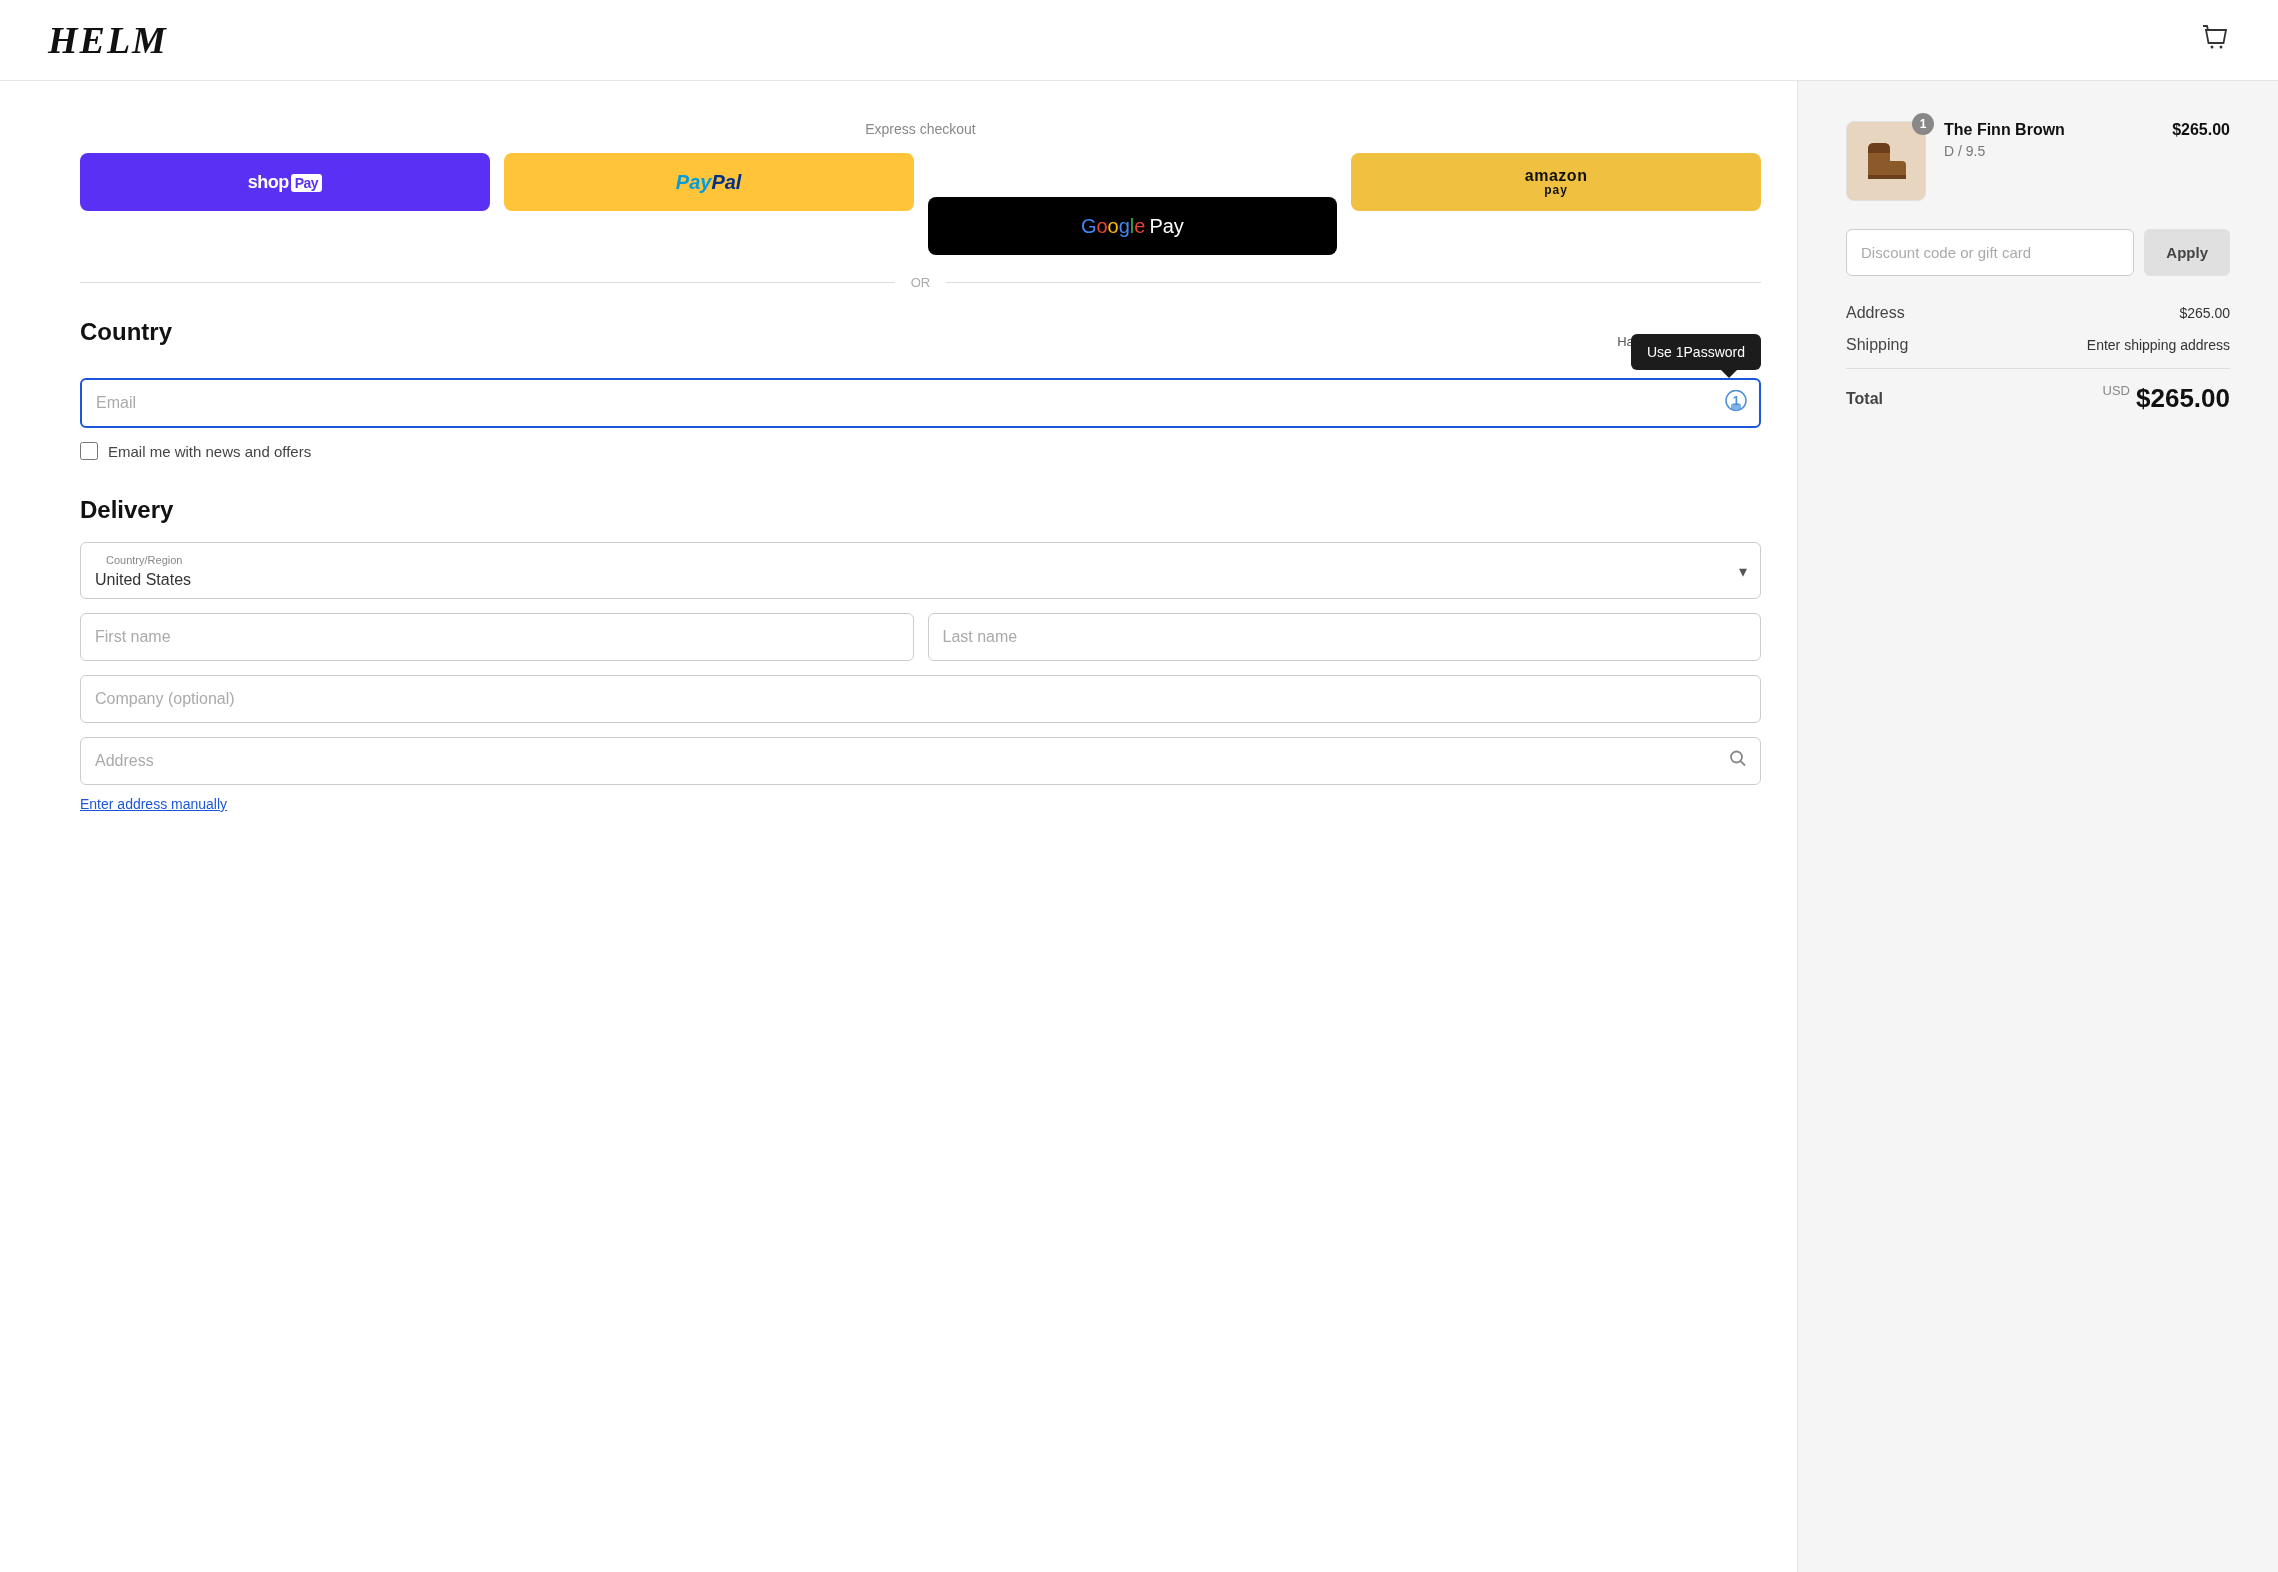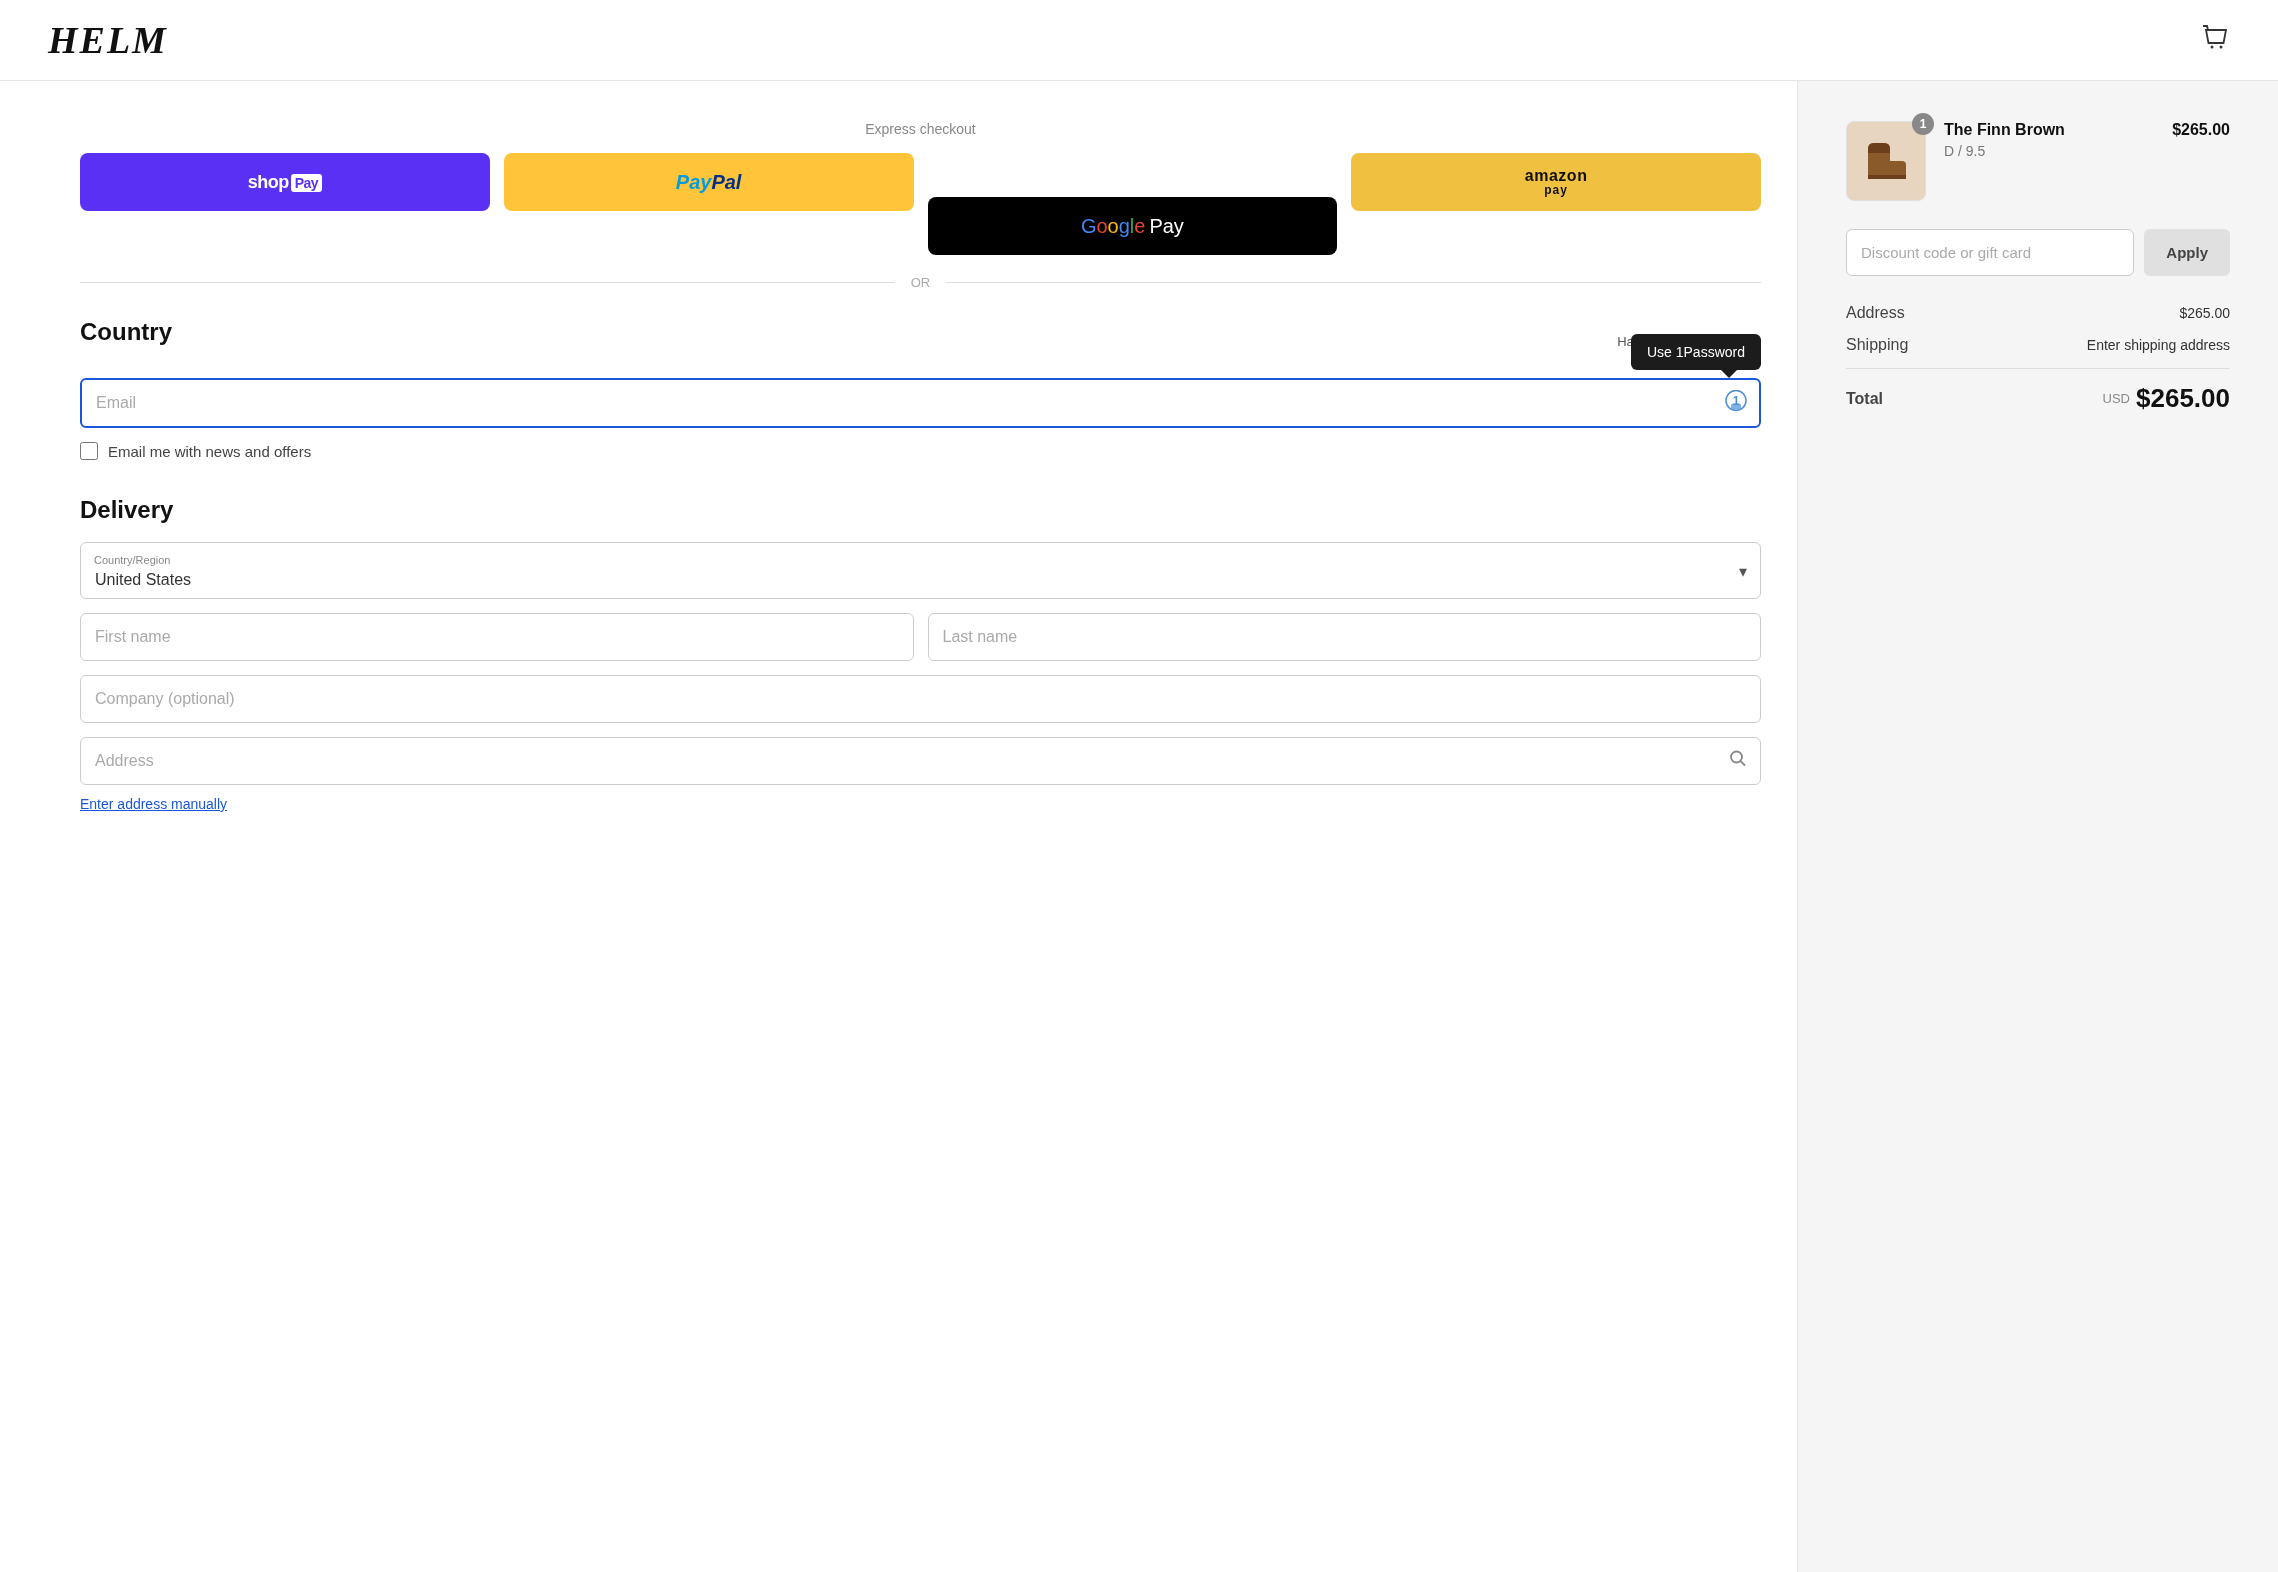--- a/index.html
+++ b/index.html
@@ -187,21 +187,21 @@
       position: relative;
       margin-bottom: 14px;
     }
     .field-label {
       font-size: 11px;
       color: #888;
       margin-bottom: 2px;
       padding: 12px 14px 0;
       position: absolute;
       top: 0;
-      left: 0;
+      left: 12px;
     }
     .select-field {
       width: 100%;
       border: 1px solid #ccc;
       border-radius: 6px;
       padding: 28px 42px 10px 14px;
       font-size: 16px;
       color: #333;
       background: #fff;
       appearance: none;
@@ -352,21 +352,21 @@
     .summary-row .label { color: #444; }
     .summary-row .value { color: #333; font-size: 14px; }
     .summary-row.total {
       margin-top: 12px;
       padding-top: 14px;
       border-top: 1px solid #ddd;
       font-weight: 700;
     }
     .total-amount {
       display: flex;
-      align-items: center;
+      align-items: flex-start;
       gap: 6px;
     }
     .total-usd {
       font-size: 13px;
       color: #888;
       font-weight: 400;
     }
     .total-value {
       font-size: 26px;
       font-weight: 700;

